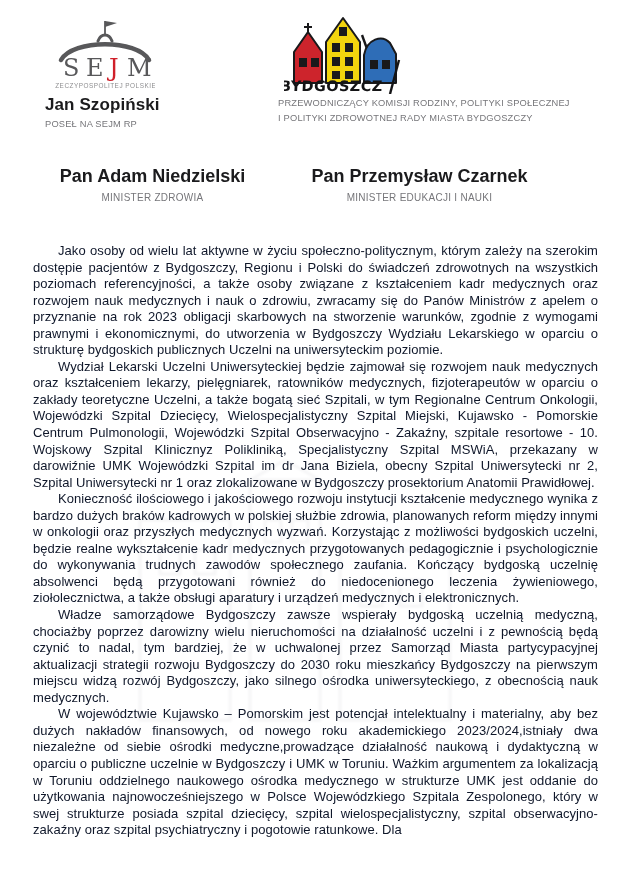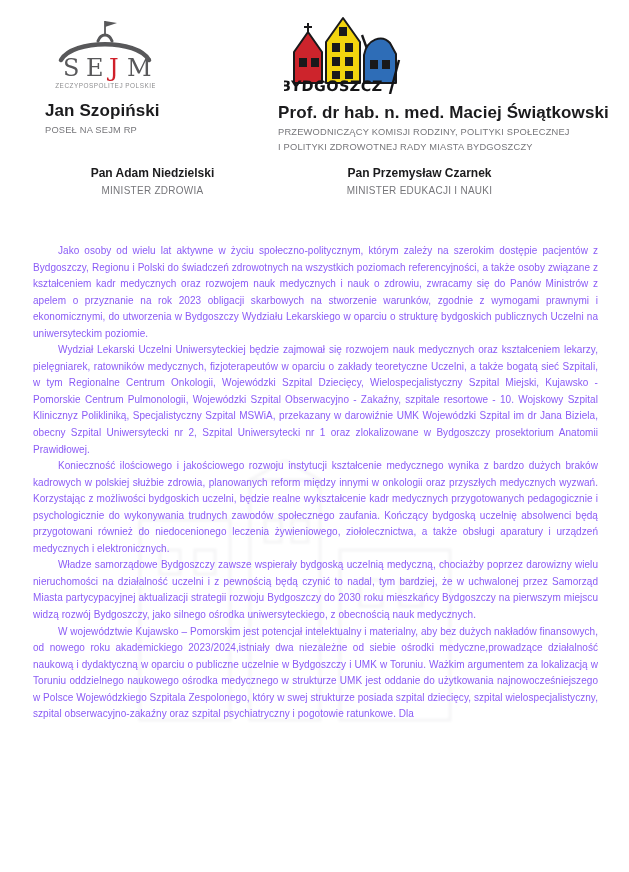--- a/index.html
+++ b/index.html
@@ -10,41 +10,41 @@
   
   .watermark { position:absolute; left:120px; top:460px; opacity:0.05; z-index:0; filter:blur(1px); }
 
   .letterhead { position:absolute; top:0; left:0; width:629px; z-index:2; }
   .sender-left  { position:absolute; left:45px;  top:14px; width:215px; }
   .sender-right { position:absolute; left:278px; top:10px; width:330px; }
   .sender-left svg.logo  { display:block; margin-left:10px; }
   .sender-right svg.logo { display:block; margin-left:6px; }
   .sender-name {
     font-size:17px; font-weight:bold; color:#1b1b1d; letter-spacing:0.1px;
-    margin-top:9px; white-space:nowrap;
+    margin-top:3px; white-space:nowrap;
   }
   .sender-title {
     font-size:9.8px; color:#76767a; margin-top:3px; white-space:nowrap;
     transform:scaleX(0.95); transform-origin:left center; letter-spacing:0.2px;
     line-height:12px;
   }
 
   .addressees { position:absolute; top:166px; left:0; width:629px; z-index:2; }
   .addressee { position:absolute; text-align:center; }
   .addressee-1 { left:30px;  width:245px; }
   .addressee-2 { left:282px; width:275px; }
-  .addressee-name { font-size:12px; font-weight:bold; color:#1b1b1d; white-space:nowrap; }
+  .addressee-name { font-size:18px; font-weight:bold; color:#1b1b1d; white-space:nowrap; }
   .addressee-role {
     font-size:10.5px; color:#76767a; margin-top:4px; white-space:nowrap;
     transform:scaleX(0.95); transform-origin:center center; letter-spacing:0.3px;
   }
 
   .letter-body { position:absolute; left:33px; top:243px; width:565px; z-index:2; }
   .letter-body p {
-    margin:0; font-size:10px; line-height:16.55px; color:#8b5cf6;
+    margin:0; font-size:13px; line-height:16.55px; color:#0f172a;
     text-align:justify; text-indent:25px; letter-spacing:0.05px;
   }
 </style>
 </head>
 <body>
 
 <div class="page">
 
   <svg class="watermark" width="360" height="300" viewBox="0 0 360 300">
     <g fill="none" stroke="#555566" stroke-width="3">
@@ -100,21 +100,20 @@
         <path d="M78,25 L90,58" fill="none" stroke="#19191b" stroke-width="2.4"></path>
 
         <path d="M80,45 C83,29 98,24 106,33 L112,44 L112,73 L80,73 Z" fill="#2e6db7" stroke="#19191b" stroke-width="2" stroke-linejoin="round"></path>
         <rect x="86" y="50" width="8" height="9" fill="#19191b"></rect>
         <rect x="98" y="50" width="8" height="9" fill="#19191b"></rect>
 
         <text x="0" y="81" font-family="DejaVu Sans, sans-serif" font-size="14.5" font-weight="bold" letter-spacing="0.4" fill="#141416" transform="skewX(-3)">BYDGOSZCZ</text>
 
         <path d="M115,50 L106,84" fill="none" stroke="#141416" stroke-width="2.4"></path>
       </svg>
-      <div class="sender-name">Prof. dr hab. n. med. Maciej Świątkowski</div>
       <div class="sender-title">PRZEWODNICZĄCY KOMISJI RODZINY, POLITYKI SPOŁECZNEJ</div>
       <div class="sender-title">I POLITYKI ZDROWOTNEJ RADY MIASTA BYDGOSZCZY</div>
     </div>
   </header>
 
   <section class="addressees">
     <div class="addressee addressee-1">
       <div class="addressee-name">Pan Adam Niedzielski</div>
       <div class="addressee-role">MINISTER ZDROWIA</div>
     </div>

